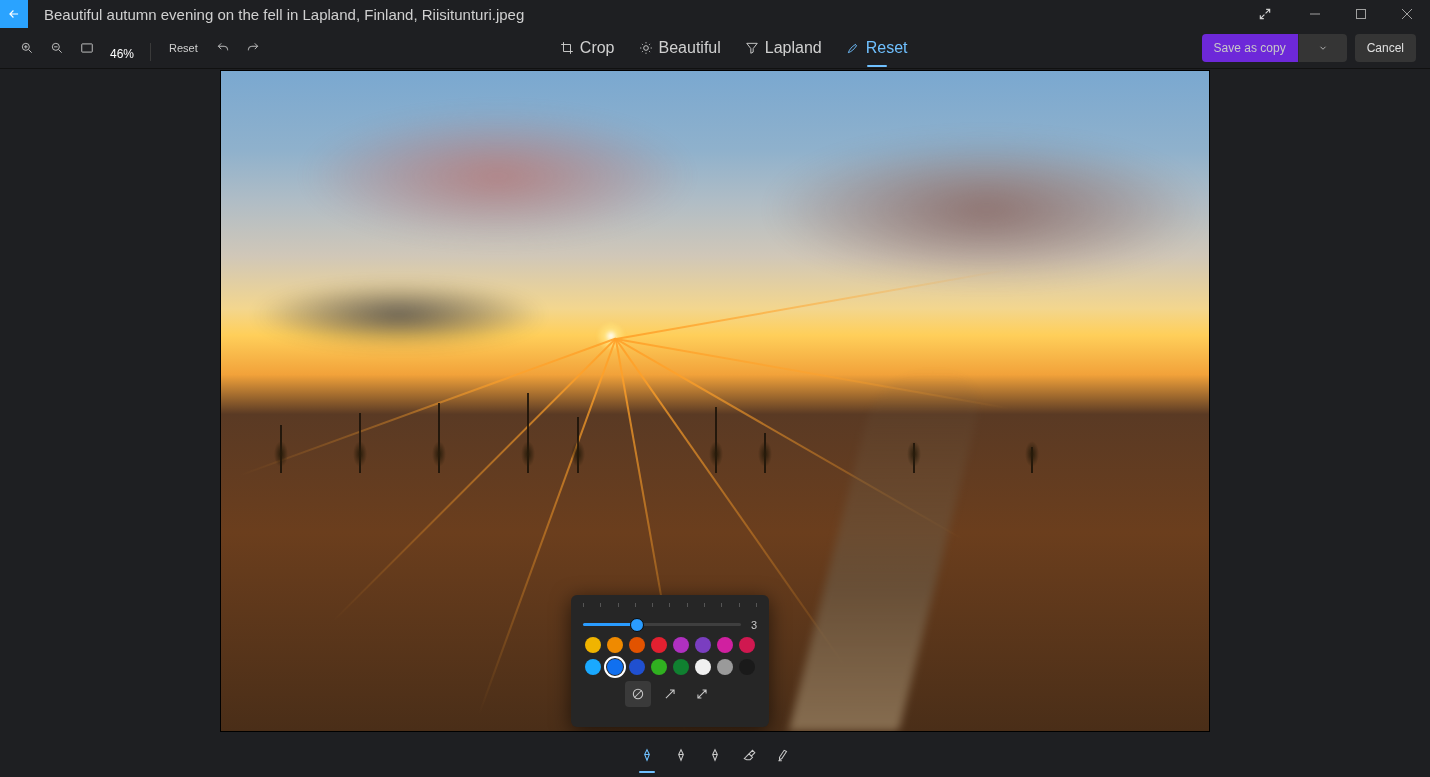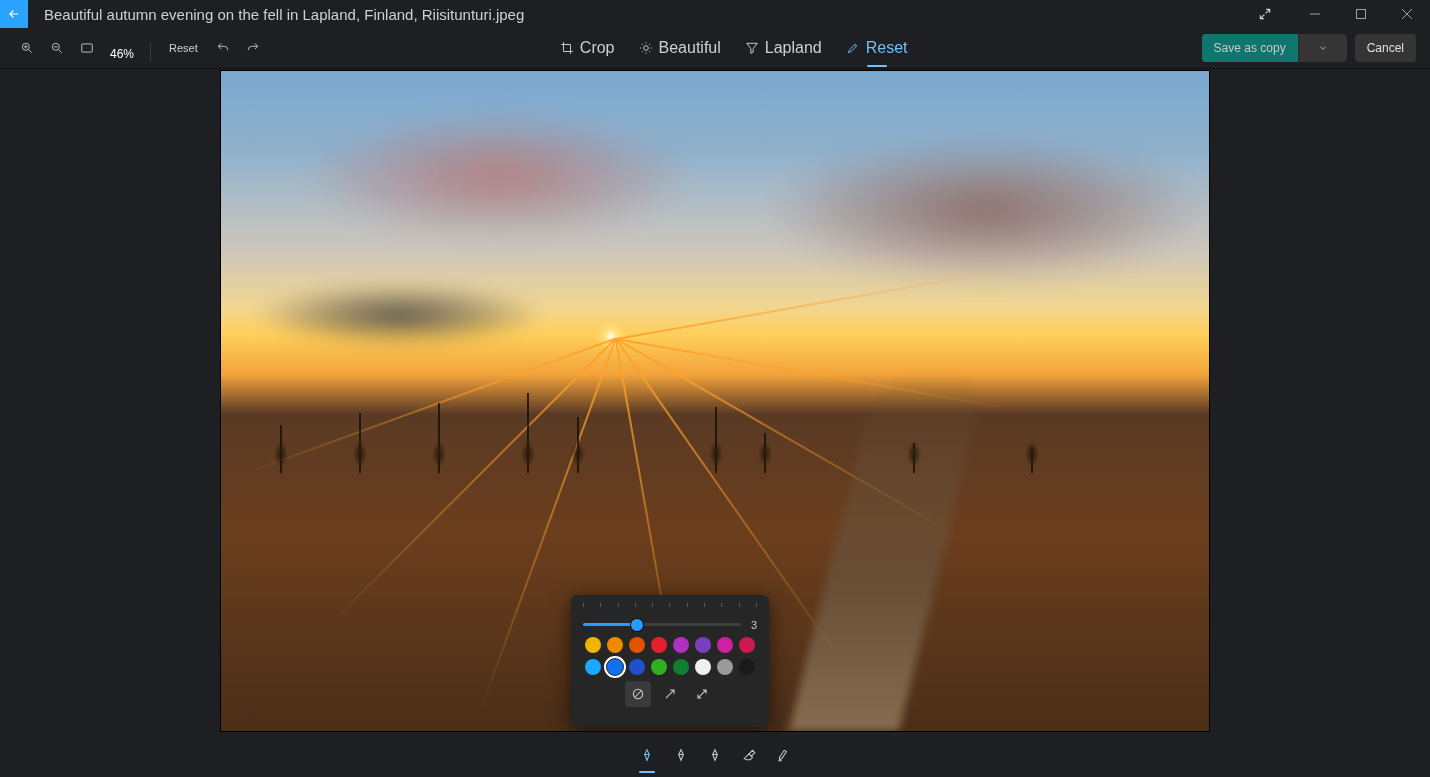--- a/index.html
+++ b/index.html
@@ -23,21 +23,21 @@
 .txt-btn{height:26px;padding:0 8px;display:flex;align-items:center;border-radius:4px;cursor:pointer;color:#d0d0d0;font-size:11px}
 
 .tb-center{flex:1;display:flex;align-items:center;justify-content:center;gap:16px}
 .tab{display:flex;align-items:center;gap:6px;height:30px;padding:0 4px;color:#d0d0d0;cursor:pointer;font-size:16px;position:relative}
 .tab.active{color:#6fc0ff}
 .tab.active::after{content:"";position:absolute;bottom:-4px;left:50%;transform:translateX(-50%);width:20px;height:2px;background:#6fc0ff;border-radius:2px}
 
 .tb-right{display:flex;align-items:center;gap:8px}
 .pill-btn{height:28px;padding:0 12px;border-radius:4px;font-size:12px;display:flex;align-items:center;cursor:pointer}
 .save-group{display:flex}
-.save-btn{background:#0f766e;color:#c8c8c8;border-top-right-radius:0;border-bottom-right-radius:0}
+.save-btn{background:#6d28d9;color:#c8c8c8;border-top-right-radius:0;border-bottom-right-radius:0}
 .save-drop{background:#353535;color:#c8c8c8;width:24px;justify-content:center;border-top-left-radius:0;border-bottom-left-radius:0;border-left:1px solid #2a2a2a}
 .cancel-btn{background:#353535;color:#e0e0e0}
 
 
 .canvas-area{position:absolute;top:68px;bottom:44px;left:0;right:0;display:flex;align-items:center;justify-content:center}
 .photo{width:988px;height:660px;position:relative;overflow:hidden;box-shadow:0 0 0 1px #000}
 .sky1{position:absolute;inset:0;background:linear-gradient(to bottom,#7aa8d0 0%,#8fb1cc 12%,#b1bdc5 20%,#d0c7b8 28%,#f3d68e 36%,#ffcf5a 40%,#f2a23a 46%,#5a3a24 52%,#6b3e1d 70%,#4a2e18 100%)}
 .sun{position:absolute;top:38%;left:38%;width:30px;height:30px;background:radial-gradient(circle,#fff 0%,#ffe07a 30%,rgba(255,200,60,0) 70%);border-radius:50%;filter:blur(1px)}
 .ray{position:absolute;top:40.5%;left:40%;width:400px;height:1.5px;background:linear-gradient(to right,rgba(255,160,40,.9),rgba(255,160,40,0));transform-origin:left center}
 .path{position:absolute;bottom:0;left:62%;width:110px;height:55%;background:linear-gradient(to top,#a08868,#6b5842 40%,rgba(107,88,66,0) 100%);transform:skewX(-14deg);filter:blur(4px);opacity:.7;border-radius:60px 60px 0 0}

